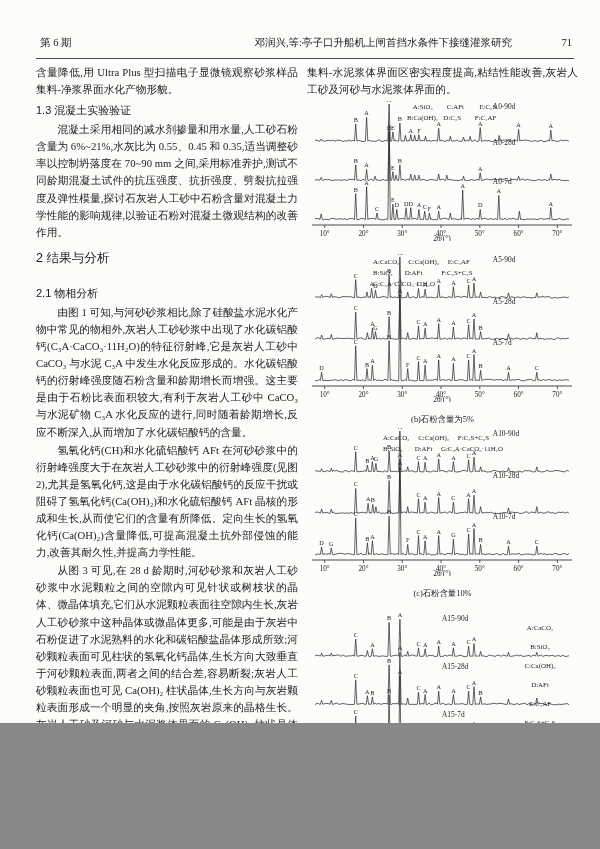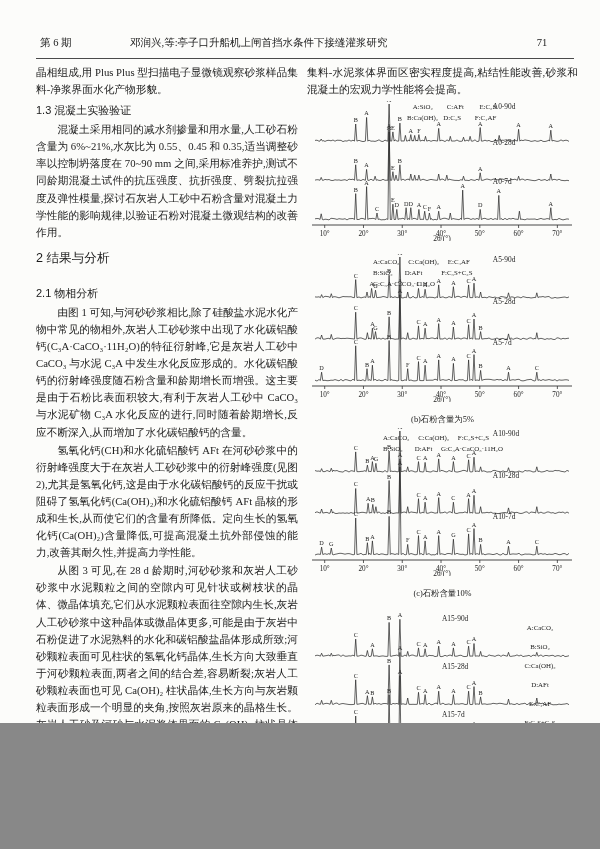--- a/index.html
+++ b/index.html
@@ -1,22 +1,22 @@
 <!DOCTYPE html>
 <html><head>
 <meta charset="utf-8">
 <style>
   html,body{margin:0;padding:0;background:#888;}
   .page{width:600px;height:723px;background:#fcfcfa;position:relative;overflow:hidden;
         font-family:"Liberation Serif","DejaVu Serif",serif;color:#1b1b1b;}
   .header{position:absolute;top:36px;left:40px;right:28px;display:flex;align-items:baseline;
           font-size:10.5px;}
   .header .issue{width:90px;}
-  .header .jtitle{flex:1;text-align:left;font-size:10.5px;}
-  .header .pageno{width:60px;text-align:center;}
+  .header .jtitle{flex:1;text-align:right;font-size:10.5px;}
+  .header .pageno{width:60px;text-align:right;}
   .rule{position:absolute;top:58px;left:36px;right:26px;border-top:1.2px solid #4a4a4a;}
   .content{position:absolute;top:64px;left:36px;right:22px;display:flex;gap:9px;}
   .col{width:271px;}
   .p{font-size:10.7px;line-height:17.1px;text-align:justify;margin:0 0 1px 0;
      text-justify:inter-ideograph;}
   .indent{text-indent:2em;}
   .h3{font-weight:normal;font-size:11px;margin:5px 0 3px 0;font-family:"Liberation Sans","DejaVu Sans",sans-serif;}
   .h2{font-weight:normal;font-size:12.6px;margin:9px 0 19px 0;font-family:"Liberation Sans","DejaVu Sans",sans-serif;}
   .figure{margin-top:3px;}
   .subchart{position:relative;width:271px;}
@@ -47,32 +47,32 @@
   <div class="header">
     <span class="issue">第 6 期</span>
     <span class="jtitle">邓润兴,等:亭子口升船机上闸首挡水条件下接缝灌浆研究</span>
     <span class="pageno">71</span>
   </div>
   <div class="rule"></div>
 
   <div class="content">
 
     <div class="col">
-      <p class="p">晶相组成,用 Plus Plus 型扫描电子显微镜观察砂浆样品集料-净浆界面水化产物形貌。</p>
+      <p class="p">含量降低,用 Ultra Plus 型扫描电子显微镜观察砂浆样品集料-净浆界面水化产物形貌。</p>
       <div class="h3">1.3  混凝土实验验证</div>
       <p class="p indent">混凝土采用相同的减水剂掺量和用水量,人工砂石粉含量为 6%~21%,水灰比为 0.55、0.45 和 0.35,适当调整砂率以控制坍落度在 70~90 mm 之间,采用标准养护,测试不同龄期混凝土试件的抗压强度、抗折强度、劈裂抗拉强度及弹性模量,探讨石灰岩人工砂中石粉含量对混凝土力学性能的影响规律,以验证石粉对混凝土微观结构的改善作用。</p>
       <div class="h2">2  结果与分析</div>
       <div class="h3">2.1  物相分析</div>
       <p class="p indent">由图 1 可知,与河砂砂浆相比,除了硅酸盐水泥水化产物中常见的物相外,灰岩人工砂砂浆中出现了水化碳铝酸钙(C₃A·CaCO₃·11H₂O)的特征衍射峰,它是灰岩人工砂中 CaCO₃ 与水泥 C₃A 中发生水化反应形成的。水化碳铝酸钙的衍射峰强度随石粉含量和龄期增长而增强。这主要是由于石粉比表面积较大,有利于灰岩人工砂中 CaCO₃ 与水泥矿物 C₃A 水化反应的进行,同时随着龄期增长,反应不断深入,从而增加了水化碳铝酸钙的含量。</p>
       <p class="p indent">氢氧化钙(CH)和水化硫铝酸钙 AFt 在河砂砂浆中的衍射峰强度大于在灰岩人工砂砂浆中的衍射峰强度(见图 2),尤其是氢氧化钙,这是由于水化碳铝酸钙的反应干扰或阻碍了氢氧化钙(Ca(OH)₂)和水化硫铝酸钙 AFt 晶核的形成和生长,从而使它们的含量有所降低。定向生长的氢氧化钙(Ca(OH)₂)含量降低,可提高混凝土抗外部侵蚀的能力,改善其耐久性,并提高力学性能。</p>
       <p class="p indent">从图 3 可见,在 28 d 龄期时,河砂砂浆和灰岩人工砂砂浆中水泥颗粒之间的空隙内可见针状或树枝状的晶体、微晶体填充,它们从水泥颗粒表面往空隙内生长,灰岩人工砂砂浆中这种晶体或微晶体更多,可能是由于灰岩中石粉促进了水泥熟料的水化和碳铝酸盐晶体形成所致;河砂颗粒表面可见柱状的氢氧化钙晶体,生长方向大致垂直于河砂颗粒表面,两者之间的结合差,容易断裂;灰岩人工砂颗粒表面也可见 Ca(OH)₂ 柱状晶体,生长方向与灰岩颗粒表面形成一个明显的夹角,按照灰岩原来的晶格生长。灰岩人工砂及河砂与水泥浆体界面的 Ca(OH)₂ 柱状晶体生长方向的变化就是由于晶体定向指数的差异所致。灰岩人工砂与水泥浆体之间的界面结合较河砂砂浆紧密,空隙较少,</p>
     </div>
 
     <div class="col">
-      <p class="p">集料-水泥浆体界面区密实程度提高,粘结性能改善,砂浆和混凝土的宏观力学性能将会提高。</p>
+      <p class="p">集料-水泥浆体界面区密实程度提高,粘结性能改善,灰岩人工砂及河砂与水泥浆体界面的。</p>
       <div class="figure" id="figure-charts">
           <div class="subchart" style="height: 153px; text-align: right;">
             <svg width="271" height="140">
               <path d="M8.0,39.4L10.0,39.2L12.0,40.2L13.0,40.1L14.2,38.0L15.4,40.1L16.0,39.5L18.0,40.4L20.0,39.5L22.0,39.3L24.0,39.8L26.0,39.0L28.0,40.2L30.0,39.2L32.0,39.3L34.0,39.4L36.0,40.6L38.0,39.8L40.0,40.1L42.0,39.0L44.0,40.1L46.0,39.2L47.5,40.1L48.7,23.0L49.9,40.1L52.0,39.3L54.0,40.1L56.0,40.6L58.4,40.1L59.6,16.4L60.8,40.1L62.0,39.2L64.0,40.2L66.0,40.1L68.0,40.4L70.0,39.8L72.0,38.8L74.0,40.2L76.0,40.5L78.0,39.1L80.0,40.0L80.9,40.1L82.1,3.0L83.3,40.1L84.0,39.9L84.7,40.1L85.9,30.9L87.1,40.1L88.0,38.8L90.0,40.1L91.7,40.1L92.9,22.1L94.1,40.1L96.0,39.9L97.2,40.1L98.4,34.4L99.6,40.1L100.0,40.2L102.0,39.0L102.6,40.1L103.8,33.6L105.0,40.1L106.0,39.3L106.5,40.1L107.7,34.4L108.9,40.1L110.0,39.0L110.7,40.1L111.9,33.6L113.1,40.1L114.0,39.7L116.0,39.2L117.3,40.1L118.5,35.3L119.7,40.1L122.0,39.4L124.0,40.3L126.0,39.5L128.0,39.6L130.0,40.0L130.5,40.1L131.7,27.4L132.9,40.1L134.0,39.2L136.0,39.5L138.0,40.6L140.0,38.9L142.1,40.1L143.3,35.3L144.5,40.1L146.0,40.0L148.0,40.0L150.0,39.0L152.0,40.2L154.0,40.3L155.3,40.1L156.5,36.2L157.7,40.1L160.0,39.1L161.9,40.1L163.1,35.3L164.3,40.1L166.0,40.1L168.0,38.8L170.0,40.6L172.0,40.1L173.2,26.5L174.4,40.1L176.0,40.0L178.0,39.2L180.0,40.0L182.0,39.4L184.0,40.5L186.0,40.5L188.0,39.3L190.0,39.7L191.0,40.1L192.2,34.4L193.4,40.1L194.0,40.1L196.0,38.9L198.0,40.5L200.0,39.3L202.0,38.9L204.0,40.1L206.0,39.6L208.0,39.1L210.4,40.1L211.6,28.3L212.8,40.1L214.0,39.1L216.0,39.6L218.0,38.9L220.0,39.3L222.0,39.6L224.0,40.4L226.0,40.1L228.0,39.6L230.0,40.3L232.0,40.1L234.0,39.2L236.0,40.4L238.0,40.5L240.0,40.0L242.0,39.1L242.6,40.1L243.8,29.2L245.0,40.1L246.0,39.4L248.0,39.9L250.0,40.4L252.0,40.1L254.0,38.9L256.0,40.0L258.0,39.3L260.0,39.3L262.0,40.4" class="trace"></path>
               <text x="48.717557251908396" y="20.999999999999993" text-anchor="middle" class="peaktext">B</text>
               <text x="59.57557251908397" y="14.399999999999995" text-anchor="middle" class="peaktext">A</text>
               <text x="82.06717557251908" y="1" text-anchor="middle" class="peaktext">A</text>
               <text x="85.94503816793893" y="28.919999999999995" text-anchor="middle" class="peaktext">E</text>
               <text x="92.92519083969465" y="20.119999999999994" text-anchor="middle" class="peaktext">B</text>
               <text x="103.78320610687024" y="31.559999999999995" text-anchor="middle" class="peaktext">A</text>

